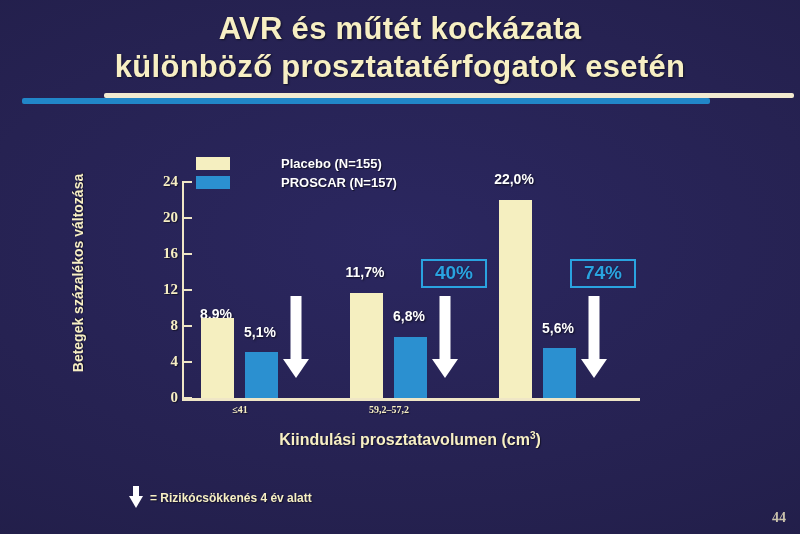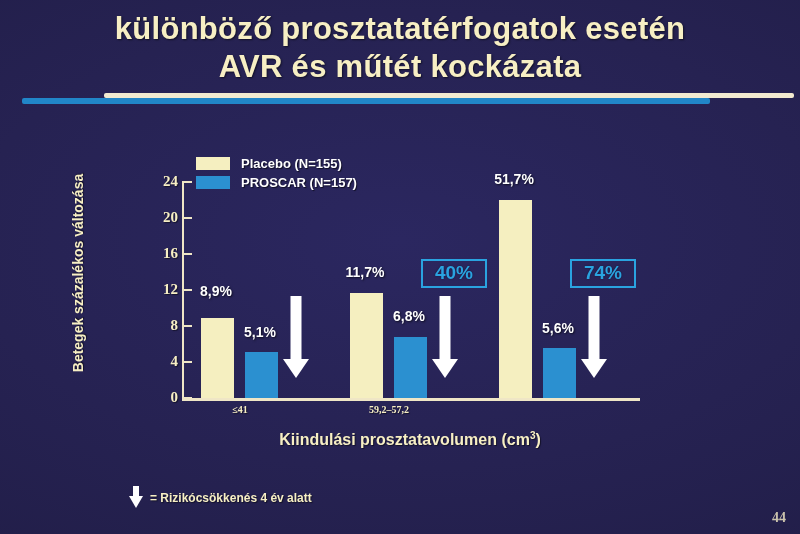--- a/index.html
+++ b/index.html
@@ -59,21 +59,21 @@
   }
   .ylabel{
     position:absolute;width:30px;text-align:right;left:148px;
     color:#f7efc4;font-size:15px;font-weight:bold;
     font-family:"Liberation Serif",serif;
     text-shadow:1px 1px 1px rgba(0,0,0,.5);
   }
 
   
   .legend{position:absolute;left:196px;top:155px;}
-  .legend-row{display:flex;align-items:center;height:17px;margin-bottom:2px;}
+  .legend-row{display:flex;align-items:center;height:17px;margin-bottom:2px;gap:40px;}
   .legend-swatch{width:34px;height:13px;margin-right:11px;display:inline-block;}
   .sw-placebo{background:#f5efc0;}
   .sw-proscar{background:#2b90d0;}
   .legend-label{
     color:#ffffff;font-size:13px;font-weight:bold;white-space:nowrap;
     text-shadow:1px 1px 1px rgba(0,0,0,.6);
   }
 
   
   .bar{position:absolute;bottom:0;}
@@ -158,22 +158,22 @@
     font-family:"Liberation Serif",serif;
     opacity:.85;
   }
 </style>
 </head>
 <body>
 
 <div id="slide">
 
   <div class="title-block">
+    <span class="title-line">AVR és műtét kockázata</span>
     <span class="title-line">különböző prosztatatérfogatok esetén</span>
-    <span class="title-line">AVR és műtét kockázata</span>
   </div>
   <div class="rule-cream"></div>
   <div class="rule-blue"></div>
 
   <div class="chart">
 
     <div class="y-axis-title">Betegek százalékos változása</div>
 
     <div class="axis-v"></div>
     <div class="axis-h"></div>
@@ -197,21 +197,21 @@
       <div class="legend-row">
         <span class="legend-swatch sw-placebo"></span>
         <span class="legend-label">Placebo (N=155)</span>
       </div>
       <div class="legend-row">
         <span class="legend-swatch sw-proscar"></span>
         <span class="legend-label">PROSCAR (N=157)</span>
       </div>
     </div>
 
-    <div class="vlabel" style="left:181px;top:283px">8,9%</div>
+    <div class="vlabel" style="left:181px;top:306px">8,9%</div>
     <div class="bar bar-placebo" style="left:201px;top:318px;width:33px;height:80px"></div>
 
     <div class="vlabel" style="left:225px;top:324px">5,1%</div>
     <div class="bar bar-proscar" style="left:245px;top:352px;width:33px;height:46px"></div>
 
     <div class="arrow" style="left:283px;top:296px;width:26px;height:82px">
       <span class="shaft" style="height:63px"></span>
       <span class="head" style="top:63px"></span>
     </div>
 
@@ -220,21 +220,21 @@
 
     <div class="vlabel" style="left:374px;top:308px">6,8%</div>
     <div class="bar bar-proscar" style="left:394px;top:337px;width:33px;height:61px"></div>
 
     <div class="callout" style="left:421px;top:259px;width:44px">40%</div>
     <div class="arrow" style="left:432px;top:296px;width:26px;height:82px">
       <span class="shaft" style="height:63px"></span>
       <span class="head" style="top:63px"></span>
     </div>
 
-    <div class="vlabel" style="left:479px;top:171px">51,7%</div>
+    <div class="vlabel" style="left:479px;top:171px">22,0%</div>
     <div class="bar bar-placebo" style="left:499px;top:200px;width:33px;height:198px"></div>
 
     <div class="vlabel" style="left:523px;top:320px">5,6%</div>
     <div class="bar bar-proscar" style="left:543px;top:348px;width:33px;height:50px"></div>
 
     <div class="callout" style="left:570px;top:259px;width:44px">74%</div>
     <div class="arrow" style="left:581px;top:296px;width:26px;height:82px">
       <span class="shaft" style="height:63px"></span>
       <span class="head" style="top:63px"></span>
     </div>

